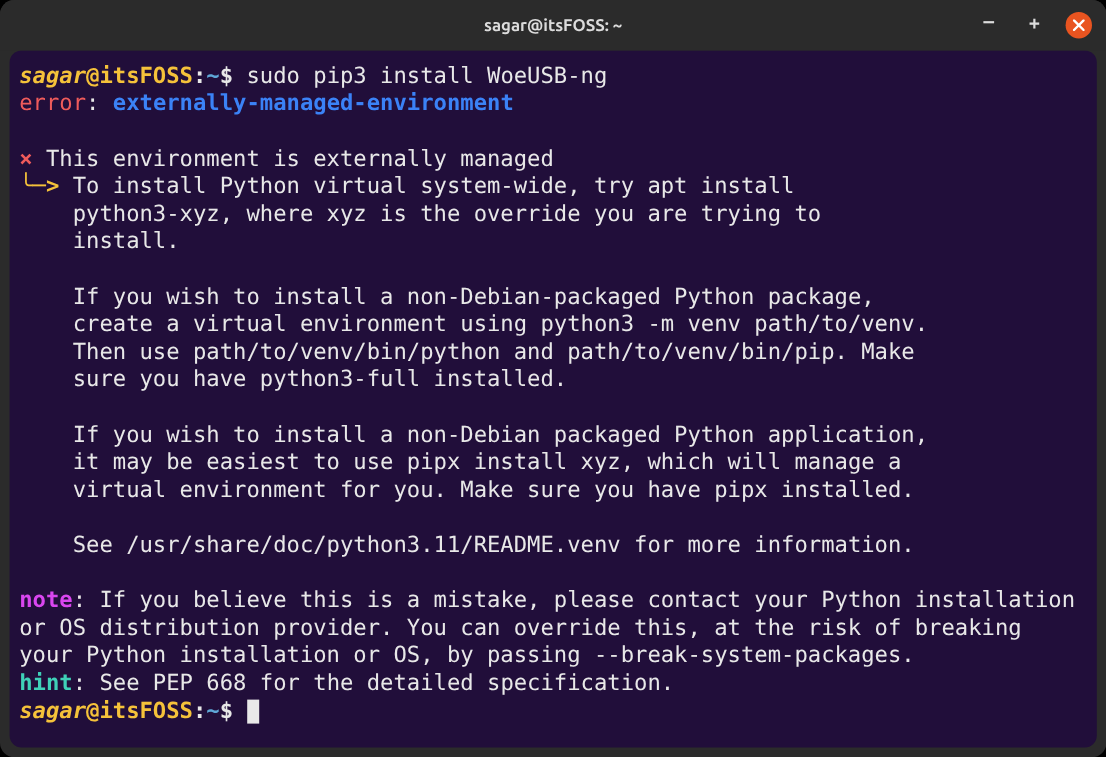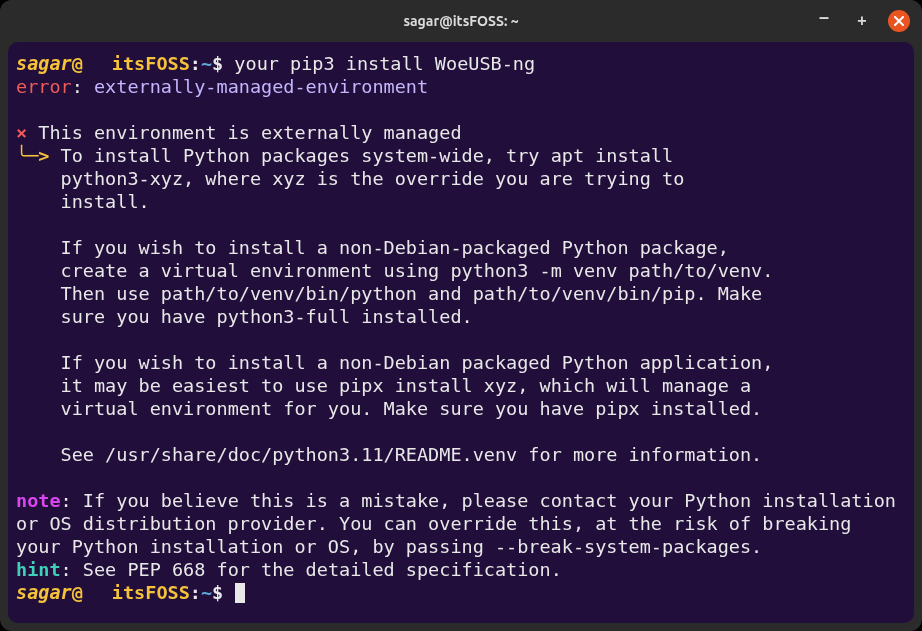--- a/index.html
+++ b/index.html
@@ -82,28 +82,28 @@
       border-radius: 10px;
       padding: 10px 8px;
       overflow: hidden;
       color: #e8e8e8;
       font-size: 18.5px;
       line-height: 23px;
       white-space: pre-wrap;
       word-wrap: break-word;
     }
     .user { color: #f5c23a; font-weight: bold; font-style: italic; }
-    .host { color: #f5c23a; font-weight: bold; padding-left: 29px; }
+    .host { color: #f5c23a; font-weight: bold; }
     .at { color: #f5c23a; font-weight: bold; }
     .colon { color: #e8e8e8; font-weight: bold; }
     .path { color: #5fa7d7; font-weight: bold; }
     .dollar { color: #e8e8e8; font-weight: bold; }
     .cmd { color: #e8e8e8; }
     .err-label { color: #ef5b5b; font-weight: normal; }
-    .err-msg { color: #c4b5fd; font-weight: normal; }
+    .err-msg { color: #3b82f6; font-weight: bold; }
     .cross { color: #ef5b5b; font-weight: bold; }
     .arrow { color: #f5c23a; font-weight: bold; }
     .txt { color: #e8e8e8; }
     .note-label { color: #d946ef; font-weight: bold; }
     .hint-label { color: #3fd0b8; font-weight: bold; }
     .cursor {
       display: inline-block;
       width: 10px;
       height: 20px;
       background: #e8e8e8;
@@ -122,25 +122,25 @@
       <div class="ctrl-btn ctrl-maximize">+</div>
       <div class="ctrl-btn ctrl-close">
         <svg width="10" height="10" viewBox="0 0 10 10">
           <line x1="1" y1="1" x2="9" y2="9" stroke="#fff" stroke-width="2" stroke-linecap="round"></line>
           <line x1="9" y1="1" x2="1" y2="9" stroke="#fff" stroke-width="2" stroke-linecap="round"></line>
         </svg>
       </div>
     </div>
   </div>
 
-  <div class="terminal-body"><span class="user">sagar</span><span class="at">@</span><span class="host">itsFOSS</span><span class="colon">:</span><span class="path">~</span><span class="dollar">$</span><span class="cmd"> your pip3 install WoeUSB-ng</span>
+  <div class="terminal-body"><span class="user">sagar</span><span class="at">@</span><span class="host">itsFOSS</span><span class="colon">:</span><span class="path">~</span><span class="dollar">$</span><span class="cmd"> sudo pip3 install WoeUSB-ng</span>
 <span class="err-label">error</span><span class="txt">: </span><span class="err-msg">externally-managed-environment</span>
 
 <span class="cross">×</span><span class="txt"> This environment is externally managed</span>
-<span class="arrow">╰─&gt;</span><span class="txt"> To install Python packages system-wide, try apt install</span>
+<span class="arrow">╰─&gt;</span><span class="txt"> To install Python virtual system-wide, try apt install</span>
 <span class="txt">    python3-xyz, where xyz is the override you are trying to</span>
 <span class="txt">    install.</span>
 <span class="txt">    </span>
 <span class="txt">    If you wish to install a non-Debian-packaged Python package,</span>
 <span class="txt">    create a virtual environment using python3 -m venv path/to/venv.</span>
 <span class="txt">    Then use path/to/venv/bin/python and path/to/venv/bin/pip. Make</span>
 <span class="txt">    sure you have python3-full installed.</span>
 <span class="txt">    </span>
 <span class="txt">    If you wish to install a non-Debian packaged Python application,</span>
 <span class="txt">    it may be easiest to use pipx install xyz, which will manage a</span>

